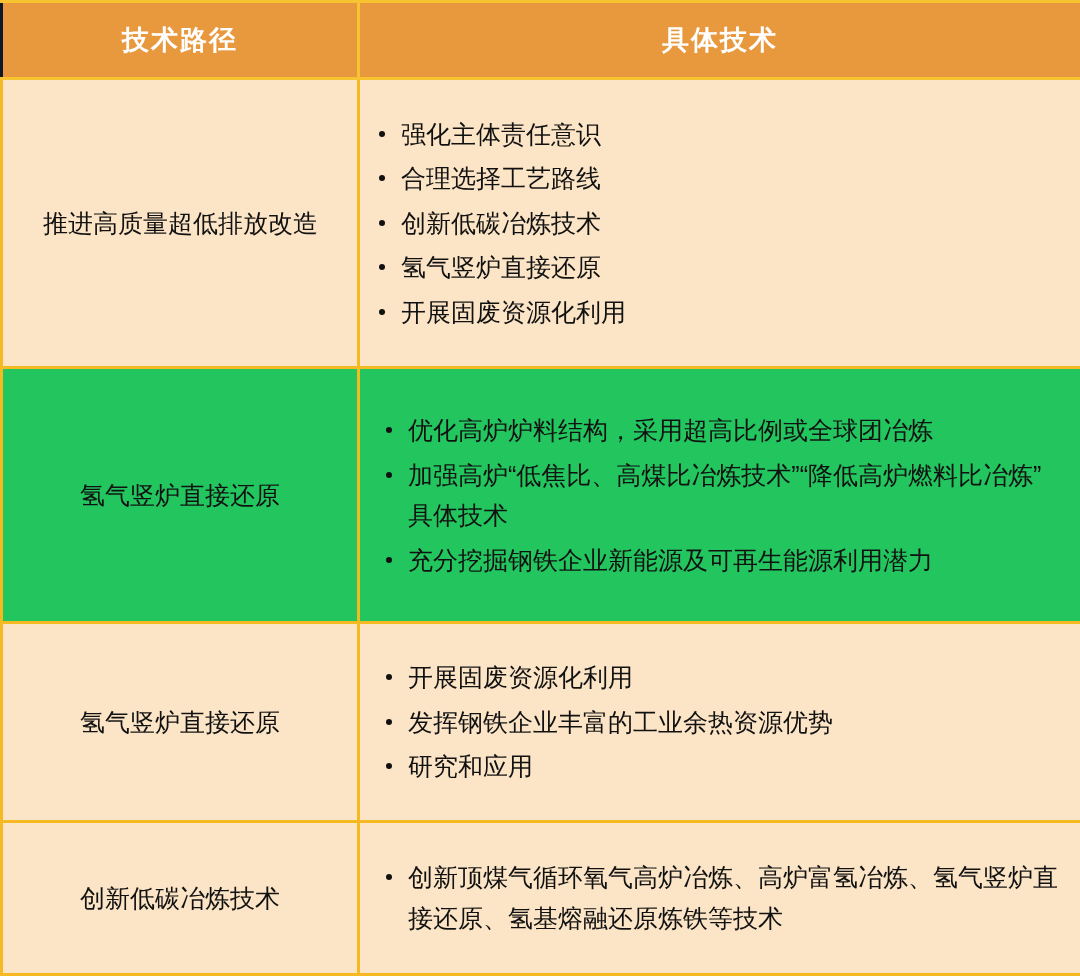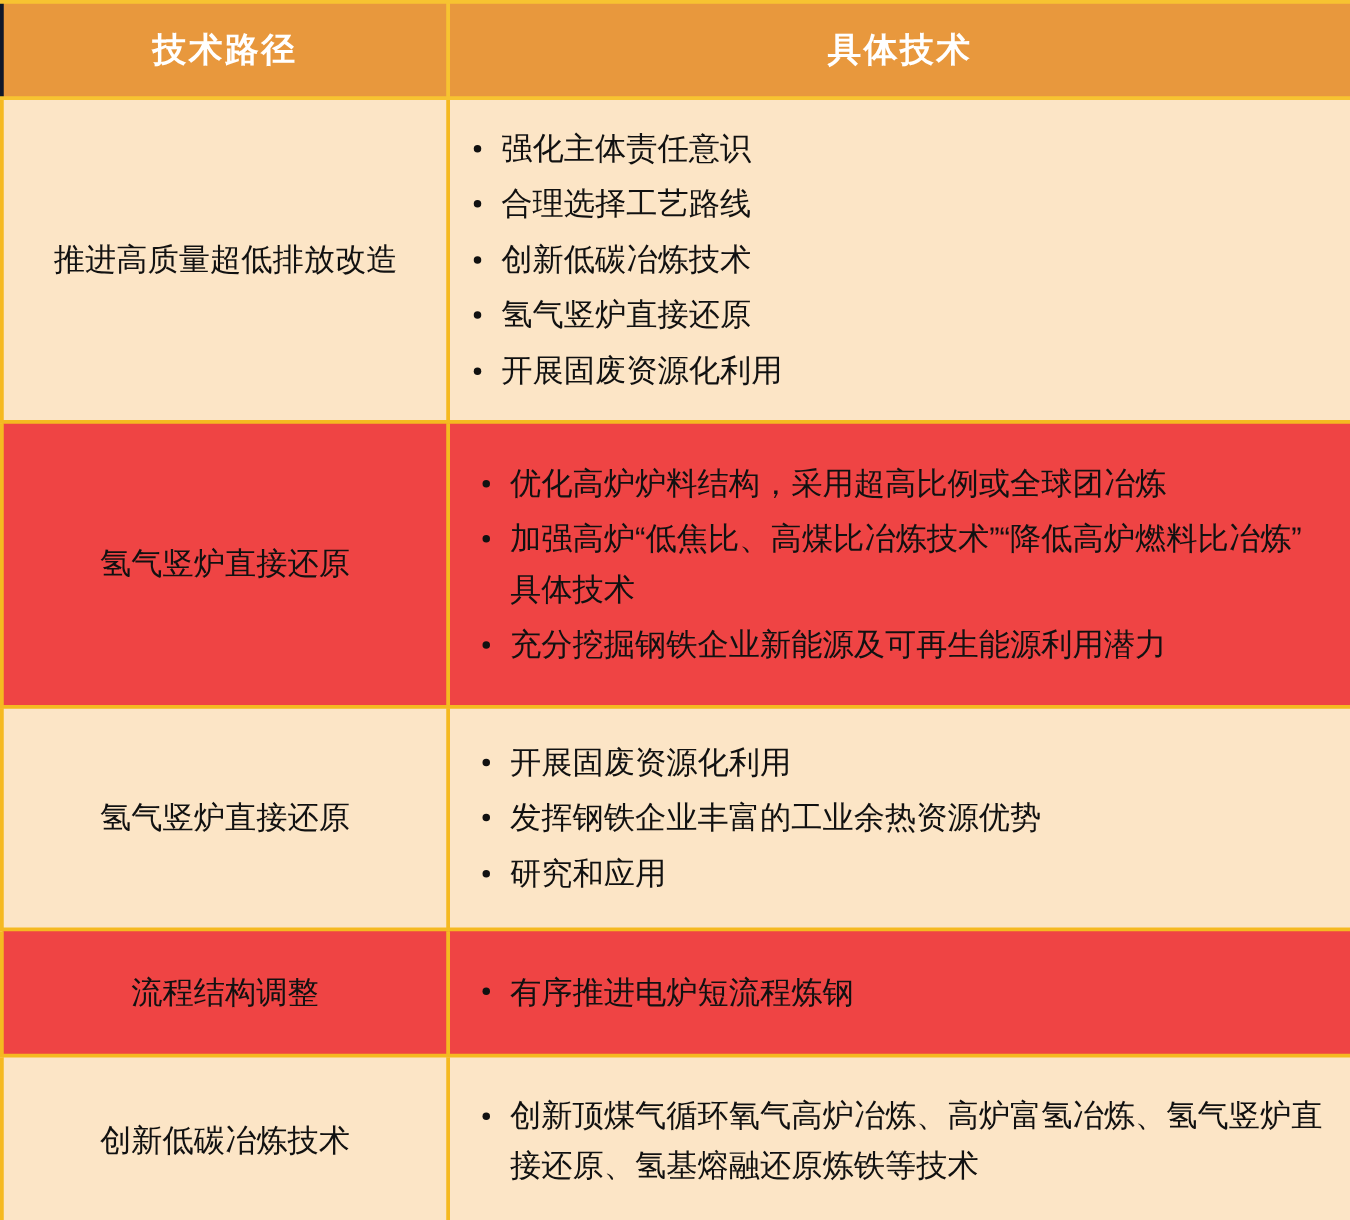--- a/index.html
+++ b/index.html
@@ -65,21 +65,21 @@
 
   td.cell-tech {
     text-align: left;
     font-size: 25px;
     line-height: 1.62;
     padding: 10px 18px 10px 22px;
   }
 
   
   tr.tone-a td { background: #fce5c6; }
-  tr.tone-b td { background: #ef4444; }
+  tr.tone-b td { background: #22c55e; }
 
   ul.bullets {
     margin: 0;
     padding: 0;
     list-style: none;
   }
   ul.bullets li {
     position: relative;
     padding-left: 26px;
     margin: 0 0 4px 0;
@@ -151,28 +151,20 @@
         <td class="cell-path">氢气竖炉直接还原</td>
         <td class="cell-tech">
           <ul class="bullets">
             <li>开展固废资源化利用</li>
             <li>发挥钢铁企业丰富的工业余热资源优势</li>
             <li>研究和应用</li>
           </ul>
         </td>
       </tr>
 
-      <tr class="r4 tone-b">
-        <td class="cell-path">流程结构调整</td>
-        <td class="cell-tech">
-          <ul class="bullets">
-            <li>有序推进电炉短流程炼钢</li>
-          </ul>
-        </td>
-      </tr>
 
       <tr class="r5 tone-a">
         <td class="cell-path">创新低碳冶炼技术</td>
         <td class="cell-tech">
           <ul class="bullets">
             <li>创新顶煤气循环氧气高炉冶炼、高炉富氢冶炼、氢气竖炉直接还原、氢基熔融还原炼铁等技术</li>
           </ul>
         </td>
       </tr>
 

